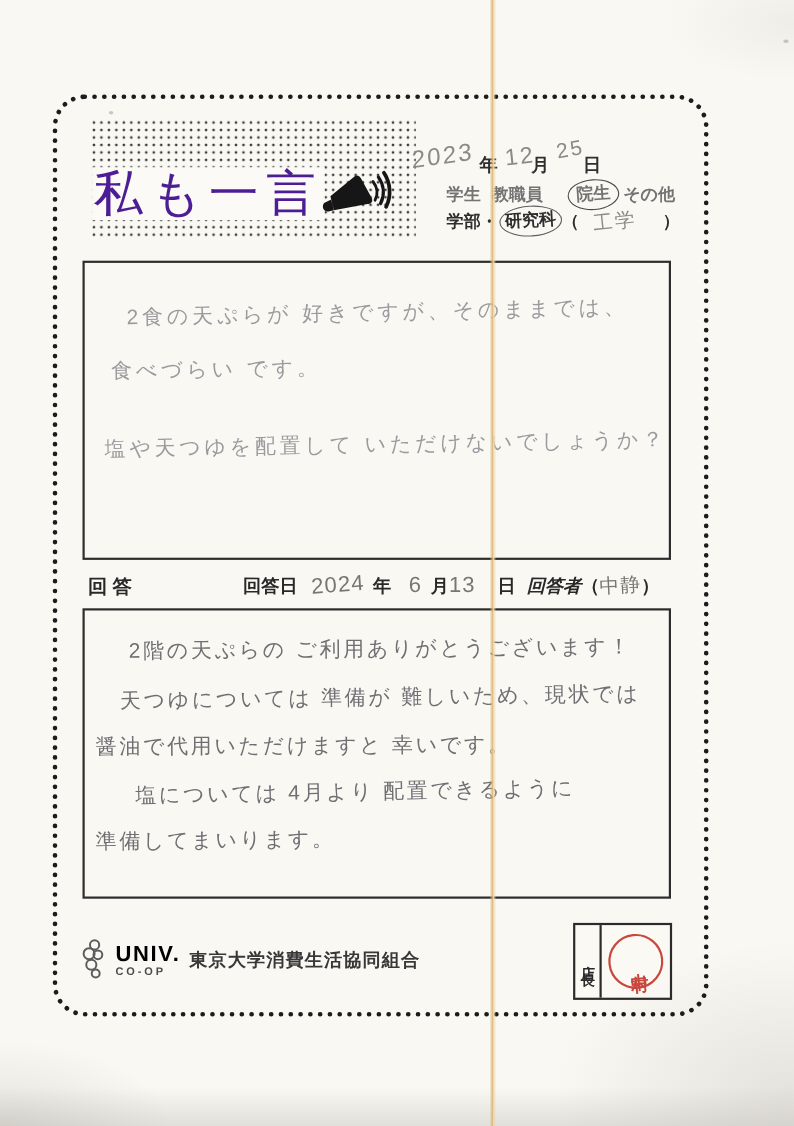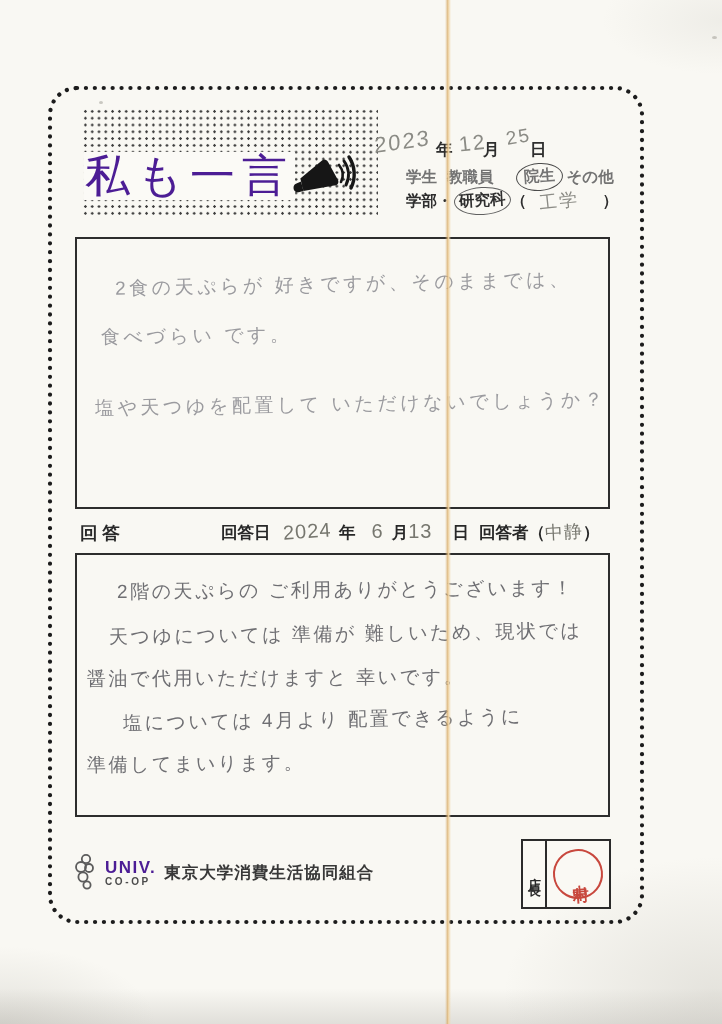--- a/index.html
+++ b/index.html
@@ -69,21 +69,21 @@
 
   
   .ans-label{position:absolute;left:80px;top:521px;font-size:17.5px;font-weight:600;color:#282828;z-index:5;}
   .ans-row{position:absolute;left:221px;top:520px;display:flex;align-items:baseline;z-index:5;
            font-size:16.5px;font-weight:600;color:#282828;white-space:nowrap;}
   .ans-row .hwv{font-size:20px;font-weight:400;color:#77776f;letter-spacing:1px;}
 
   
   .footer{position:absolute;left:74px;top:853px;display:flex;align-items:center;z-index:5;}
   .logo-text{margin-left:3px;line-height:1;}
-  .univ{font-size:17px;font-weight:800;color:#4c1d95;letter-spacing:1.5px;}
+  .univ{font-size:20px;font-weight:800;color:#000000;letter-spacing:1.5px;}
   .coop{font-size:10px;font-weight:700;color:#4c4c4c;letter-spacing:2.6px;margin-top:1px;}
   .org{margin-left:8px;font-size:16.5px;font-weight:600;color:#383838;letter-spacing:1px;}
 
   
   .stamp-box{position:absolute;left:521px;top:839px;width:86px;height:66px;border:2px solid #2b2b2b;display:flex;z-index:5;background:rgba(251,250,246,.5);}
   .stamp-role{width:22px;border-right:2px solid #2b2b2b;writing-mode:vertical-rl;text-orientation:upright;
               font-size:13px;font-weight:600;color:#2a2a2a;display:flex;align-items:center;justify-content:center;letter-spacing:7px;}
   .stamp-area{flex:1;display:flex;align-items:center;justify-content:center;}
   .seal{width:46px;height:46px;border:2.6px solid #c8483e;border-radius:50%;display:flex;align-items:center;justify-content:center;transform:rotate(-6deg);}
   .seal-name{writing-mode:vertical-rl;text-orientation:upright;color:#c8483e;font-size:16px;font-weight:600;letter-spacing:2px;}
@@ -150,21 +150,21 @@
 
 <div class="ans-label">回 答</div>
 <div class="ans-row">
   <span>回答日</span>
   <span class="hwv" style="margin-left:12px;transform:rotate(-4deg);display:inline-block;">2024</span>
   <span style="margin-left:8px;">年</span>
   <span class="hwv" style="margin-left:16px;">6</span>
   <span style="margin-left:8px;">月</span>
   <span class="hwv">13</span>
   <span style="margin-left:20px;">日</span>
-  <span style="margin-left:10px;">回答者</span>
+  <span style="margin-left:10px;font-style:italic;">回答者</span>
   <span>（</span>
   <span class="hwv" style="font-size:18px;transform:rotate(-3deg);display:inline-block;">中静</span>
   <span>）</span>
 </div>
 
 <div class="a-box">
   <div class="hw-a" style="left:40px;top:22px;transform:rotate(-0.5deg);">2階の天ぷらの ご利用ありがとうございます！</div>
   <div class="hw-a" style="left:32px;top:66px;transform:rotate(-0.8deg);">天つゆについては 準備が 難しいため、現状では</div>
   <div class="hw-a" style="left:10px;top:110px;transform:rotate(-0.3deg);">醤油で代用いただけますと 幸いです。</div>
   <div class="hw-a" style="left:46px;top:152px;transform:rotate(-1deg);">塩については 4月より 配置できるように</div>

